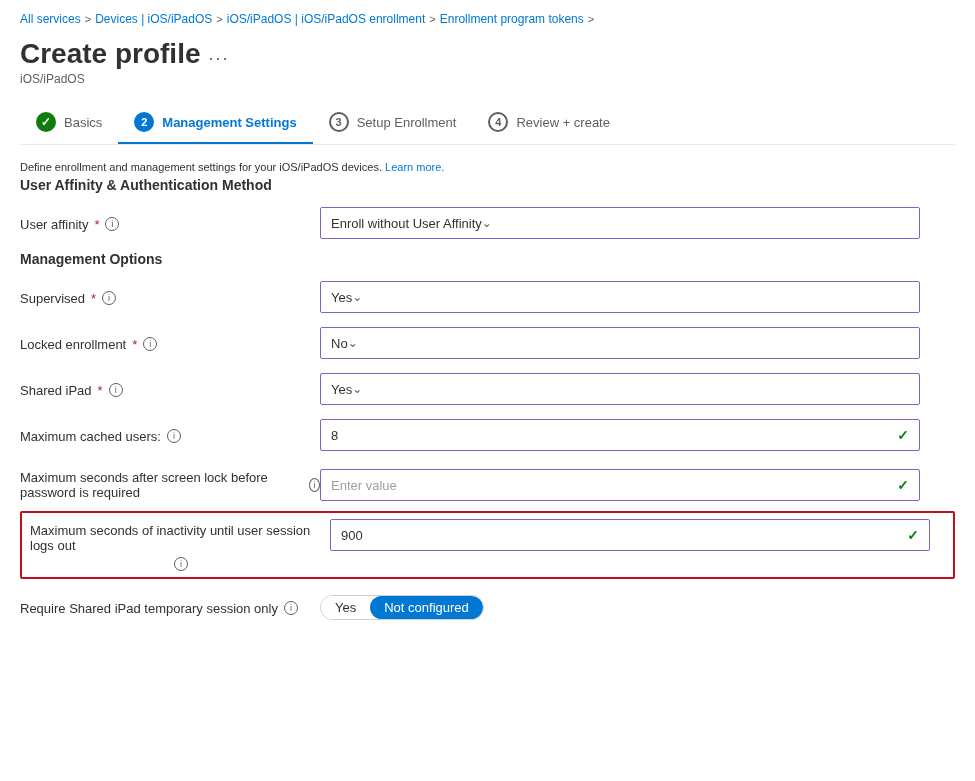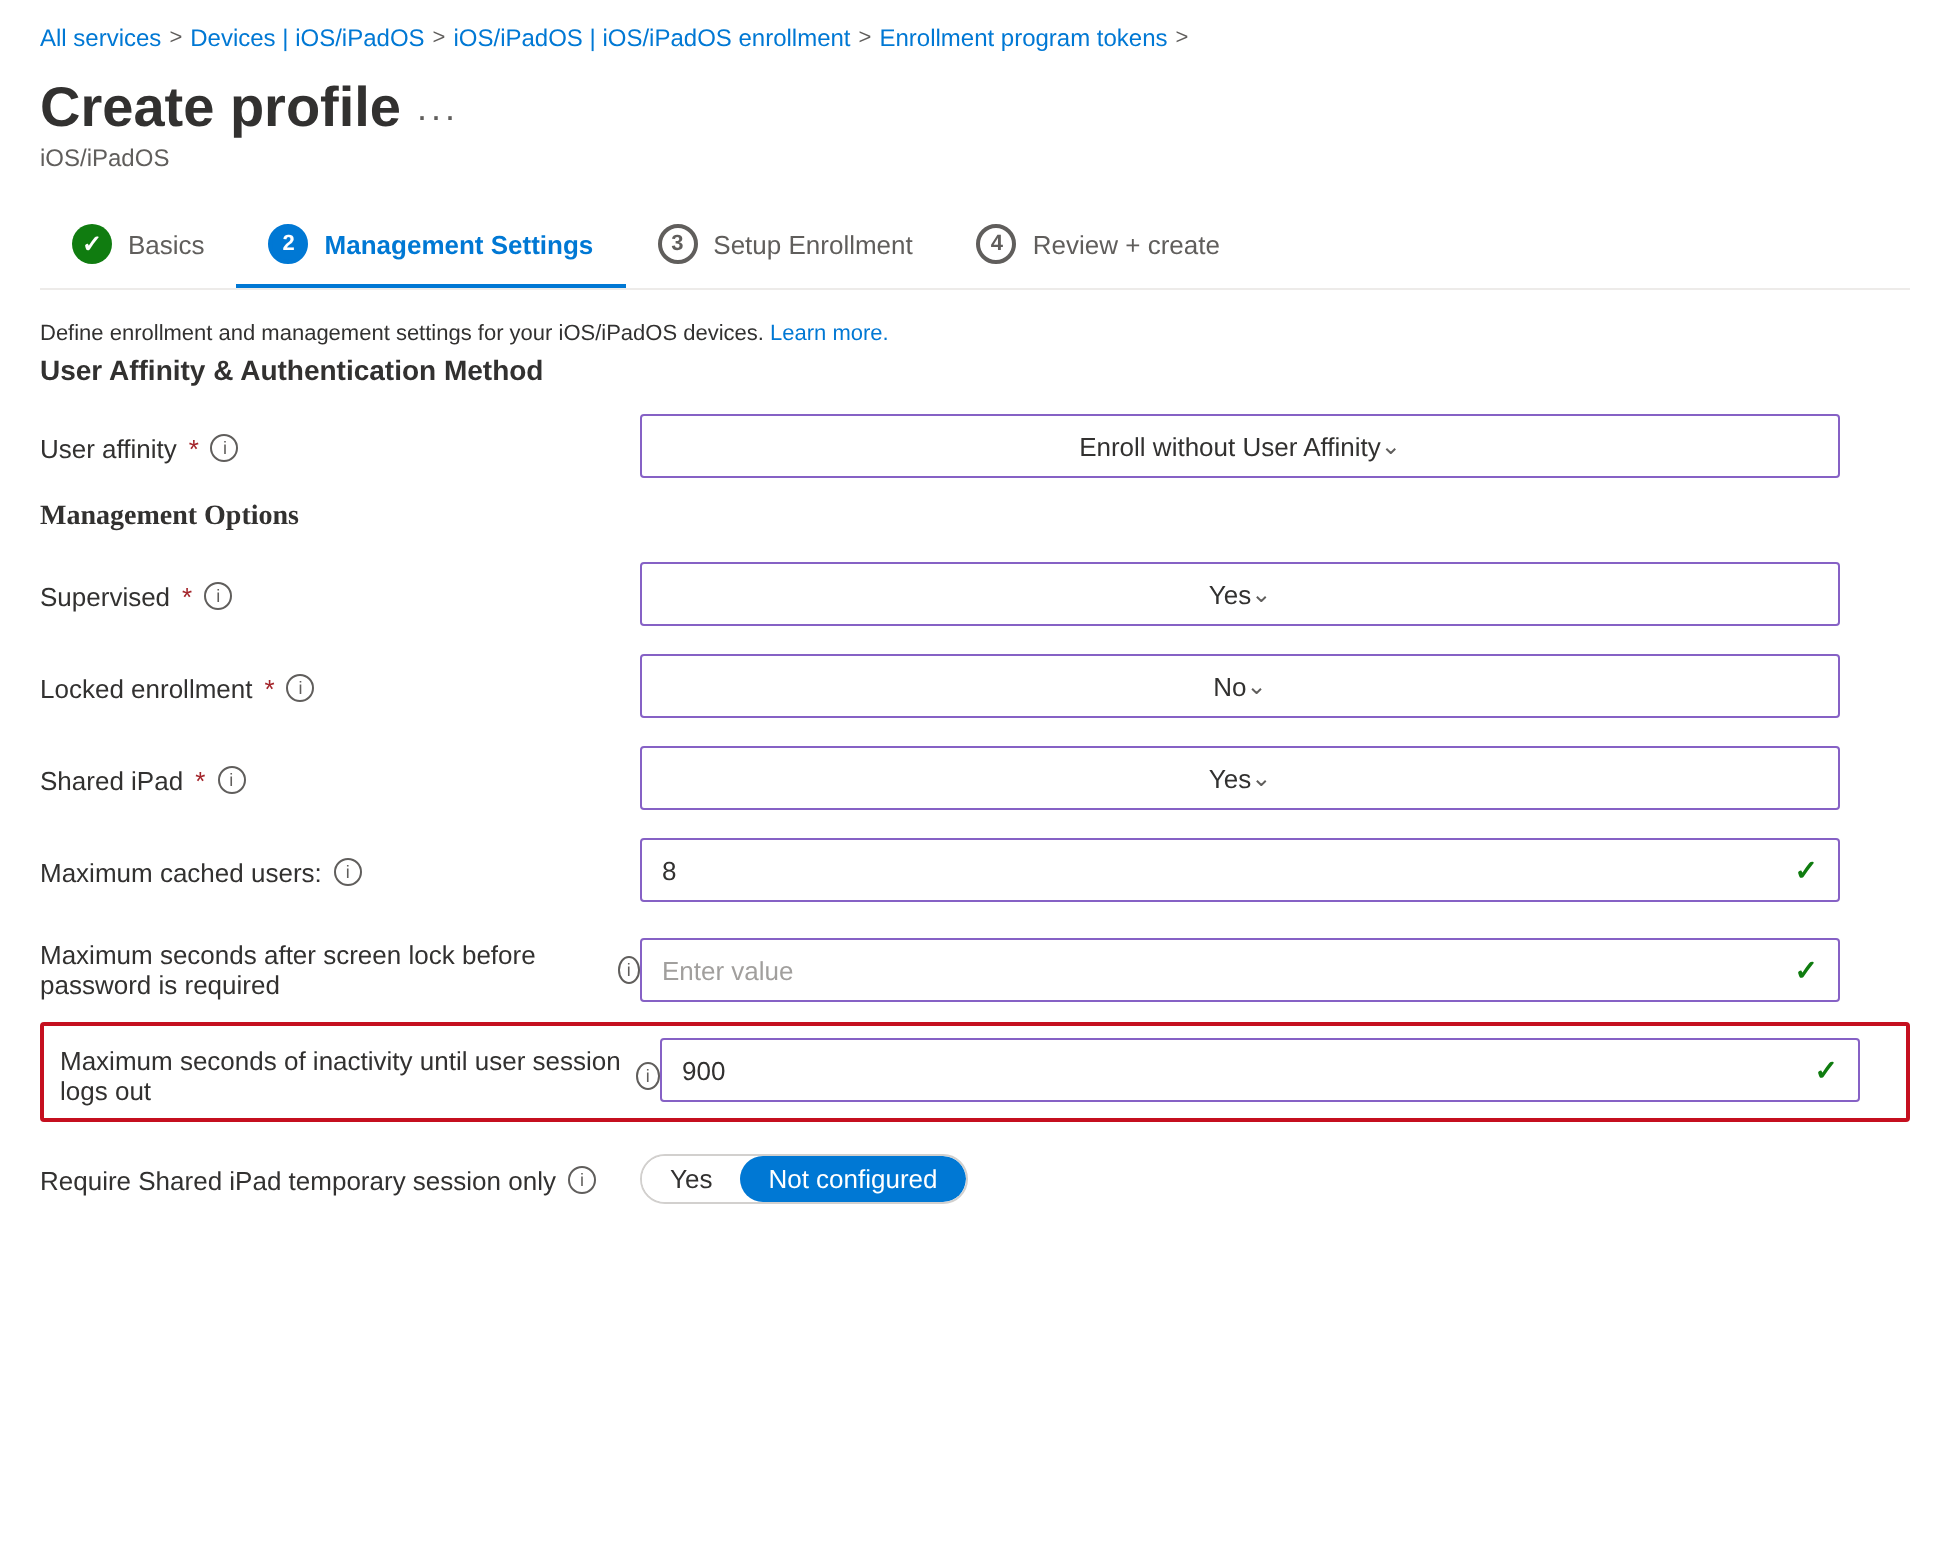--- a/index.html
+++ b/index.html
@@ -168,21 +168,21 @@
     }
     .form-control {
       flex: 1;
       max-width: 600px;
     }
 
     
     .dropdown {
       display: flex;
       align-items: center;
-      justify-content: center;
+      justify-content: flex-start;
       border: 1px solid #8661c5;
       border-radius: 2px;
       padding: 6px 10px;
       background: #fff;
       cursor: pointer;
       font-size: 13px;
       color: #323130;
       min-height: 32px;
     }
     .dropdown-arrow {
@@ -216,20 +216,21 @@
     .highlighted-row {
       border: 2px solid #c50f1f;
       border-radius: 2px;
       padding: 6px 8px;
       margin-bottom: 10px;
       display: flex;
       align-items: flex-start;
     }
     .highlighted-row .form-label {
       padding-top: 4px;
+      flex-direction: column;
     }
 
     
     .toggle-group {
       display: flex;
       align-items: center;
       border: 1px solid #d2d0ce;
       border-radius: 14px;
       overflow: hidden;
       width: fit-content;
@@ -239,21 +240,21 @@
       font-size: 13px;
       cursor: pointer;
       background: #fff;
       color: #323130;
     }
     .toggle-option.active {
       background: #0078d4;
       color: #fff;
       border-radius: 12px;
     }
-    .mt-4 { margin-top: 4px; font-family: Liberation Serif, serif; }
+    .mt-4 { margin-top: 4px; }
   </style>
 </head>
 <body>
 
 <nav class="breadcrumb">
   <a>All services</a>
   <span class="breadcrumb-sep">&gt;</span>
   <a>Devices | iOS/iPadOS</a>
   <span class="breadcrumb-sep">&gt;</span>
   <a>iOS/iPadOS | iOS/iPadOS enrollment</a>

